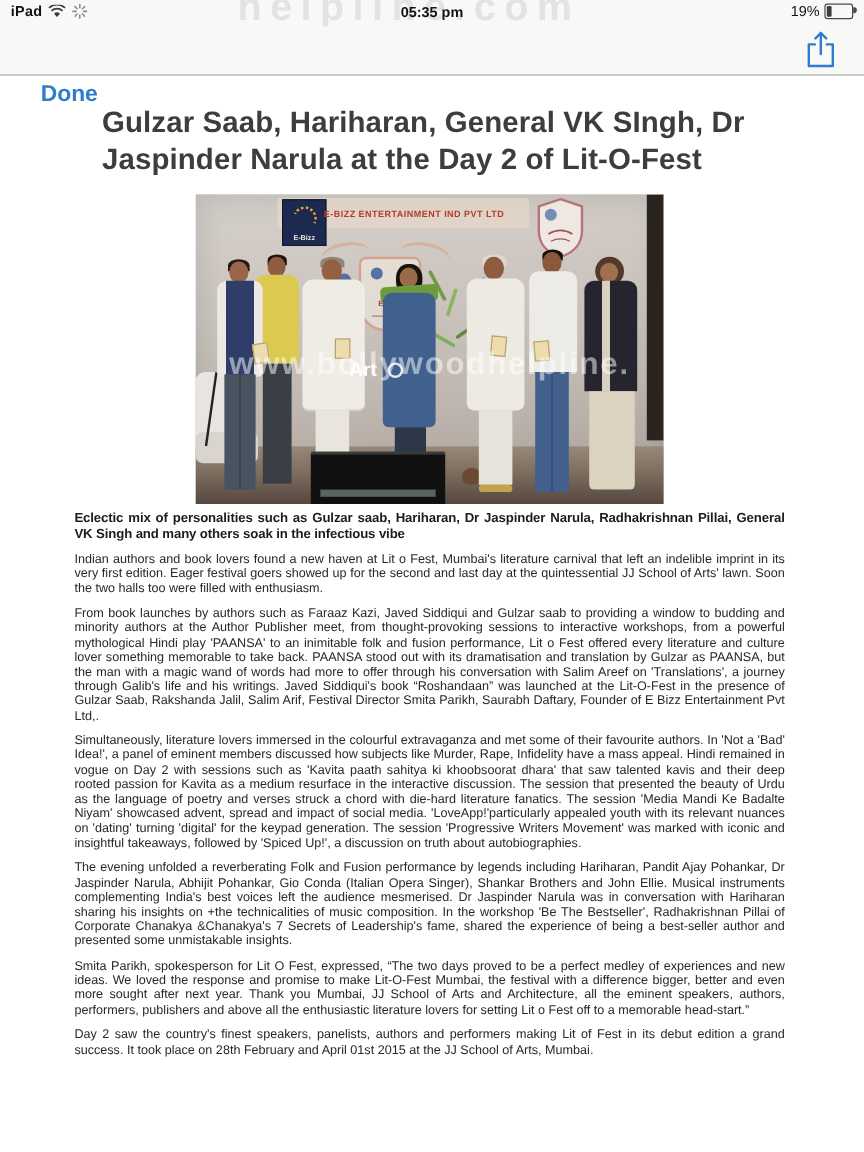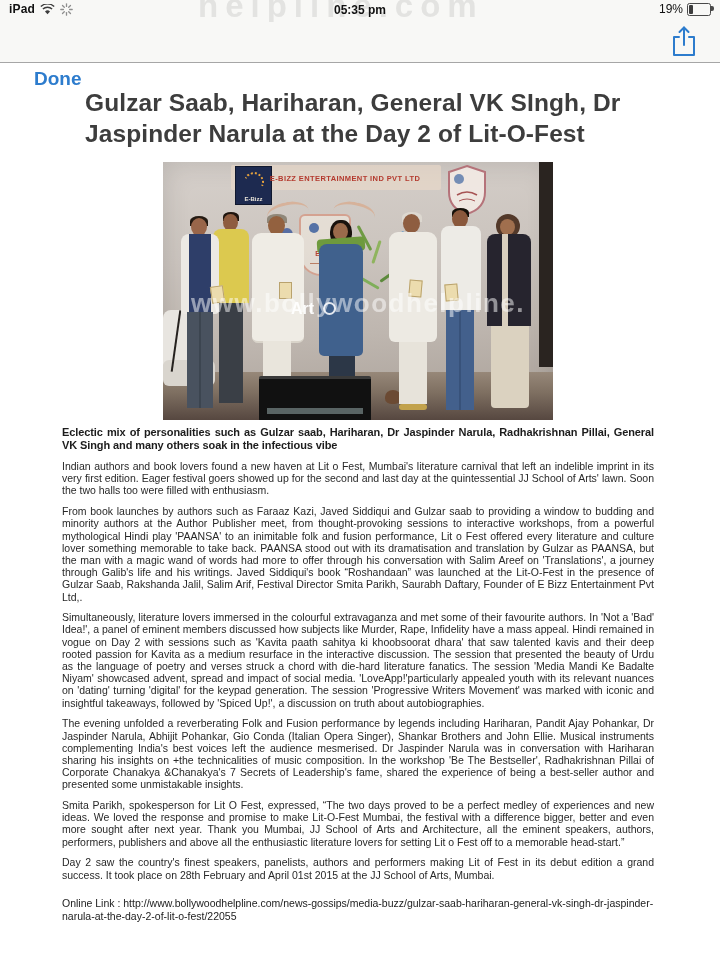--- a/index.html
+++ b/index.html
@@ -284,16 +284,15 @@
   </div>
 
   <div class="doc-body">
     <p class="doc-caption">Eclectic mix of personalities such as Gulzar saab, Hariharan, Dr Jaspinder Narula, Radhakrishnan Pillai, General VK Singh and many others soak in the infectious vibe</p>
     <p class="body-para">Indian authors and book lovers found a new haven at Lit o Fest, Mumbai's literature carnival that left an indelible imprint in its very first edition. Eager festival goers showed up for the second and last day at the quintessential JJ School of Arts' lawn. Soon the two halls too were filled with enthusiasm.</p>
     <p class="body-para">From book launches by authors such as Faraaz Kazi, Javed Siddiqui and Gulzar saab to providing a window to budding and minority authors at the Author Publisher meet, from thought-provoking sessions to interactive workshops, from a powerful mythological Hindi play 'PAANSA' to an inimitable folk and fusion performance, Lit o Fest offered every literature and culture lover something memorable to take back. PAANSA stood out with its dramatisation and translation by Gulzar as PAANSA, but the man with a magic wand of words had more to offer through his conversation with Salim Areef on 'Translations', a journey through Galib's life and his writings. Javed Siddiqui's book “Roshandaan” was launched at the Lit-O-Fest in the presence of Gulzar Saab, Rakshanda Jalil, Salim Arif, Festival Director Smita Parikh, Saurabh Daftary, Founder of E Bizz Entertainment Pvt Ltd,.</p>
     <p class="body-para">Simultaneously, literature lovers immersed in the colourful extravaganza and met some of their favourite authors. In 'Not a 'Bad' Idea!', a panel of eminent members discussed how subjects like Murder, Rape, Infidelity have a mass appeal. Hindi remained in vogue on Day 2 with sessions such as 'Kavita paath sahitya ki khoobsoorat dhara' that saw talented kavis and their deep rooted passion for Kavita as a medium resurface in the interactive discussion. The session that presented the beauty of Urdu as the language of poetry and verses struck a chord with die-hard literature fanatics. The session 'Media Mandi Ke Badalte Niyam' showcased advent, spread and impact of social media. 'LoveApp!'particularly appealed youth with its relevant nuances on 'dating' turning 'digital' for the keypad generation. The session 'Progressive Writers Movement' was marked with iconic and insightful takeaways, followed by 'Spiced Up!', a discussion on truth about autobiographies.</p>
     <p class="body-para">The evening unfolded a reverberating Folk and Fusion performance by legends including Hariharan, Pandit Ajay Pohankar, Dr Jaspinder Narula, Abhijit Pohankar, Gio Conda (Italian Opera Singer), Shankar Brothers and John Ellie. Musical instruments complementing India's best voices left the audience mesmerised. Dr Jaspinder Narula was in conversation with Hariharan sharing his insights on +the technicalities of music composition. In the workshop 'Be The Bestseller', Radhakrishnan Pillai of Corporate Chanakya &amp;Chanakya's 7 Secrets of Leadership's fame, shared the experience of being a best-seller author and presented some unmistakable insights.</p>
     <p class="body-para">Smita Parikh, spokesperson for Lit O Fest, expressed, “The two days proved to be a perfect medley of experiences and new ideas. We loved the response and promise to make Lit-O-Fest Mumbai, the festival with a difference bigger, better and even more sought after next year. Thank you Mumbai, JJ School of Arts and Architecture, all the eminent speakers, authors, performers, publishers and above all the enthusiastic literature lovers for setting Lit o Fest off to a memorable head-start.”</p>
     <p class="body-para">Day 2 saw the country's finest speakers, panelists, authors and performers making Lit of Fest in its debut edition a grand success. It took place on 28th February and April 01st 2015 at the JJ School of Arts, Mumbai.</p>
-    <p class="doc-link">Online Link : http://www.bollywoodhelpline.com/news-gossips/media-buzz/gulzar-saab-hariharan-general-vk-singh-dr-jaspinder-narula-at-the-day-2-of-lit-o-fest/22055</p>
   </div>
 
 </div>
 
 </body></html>

